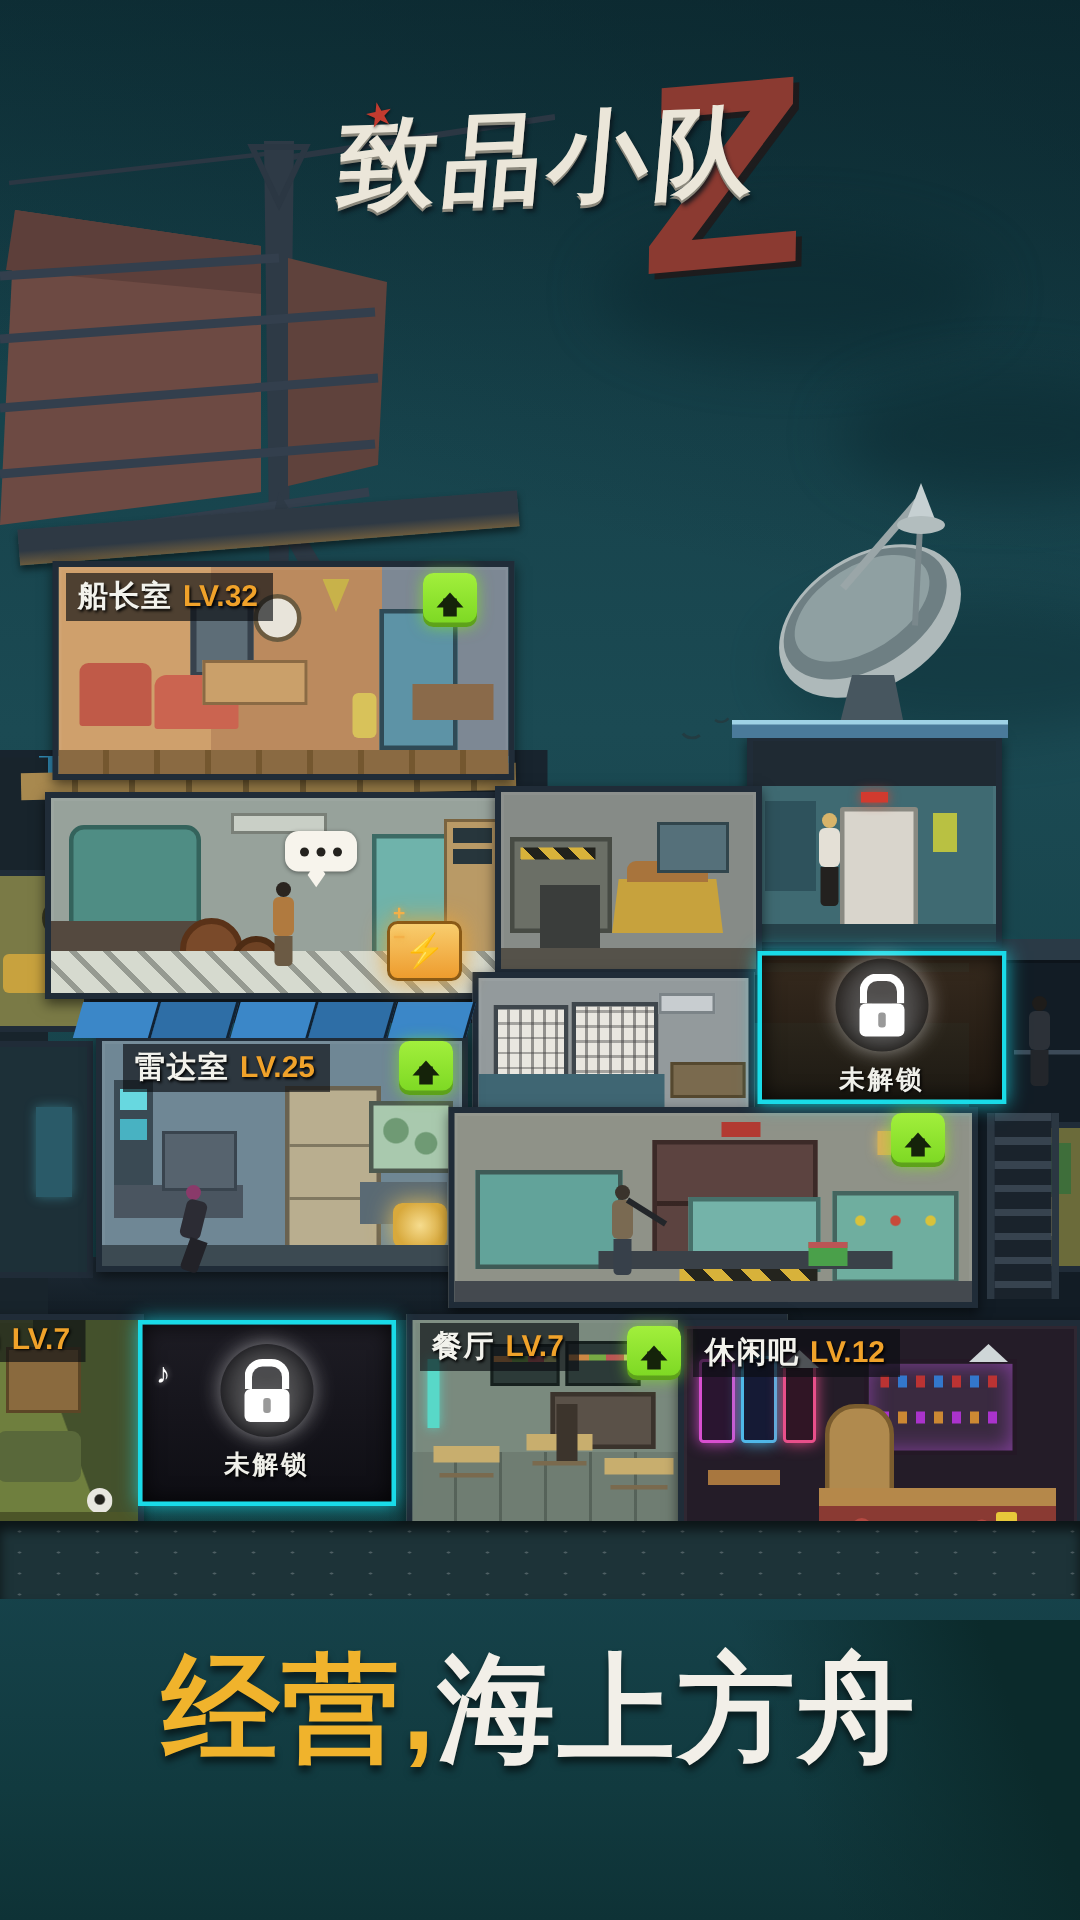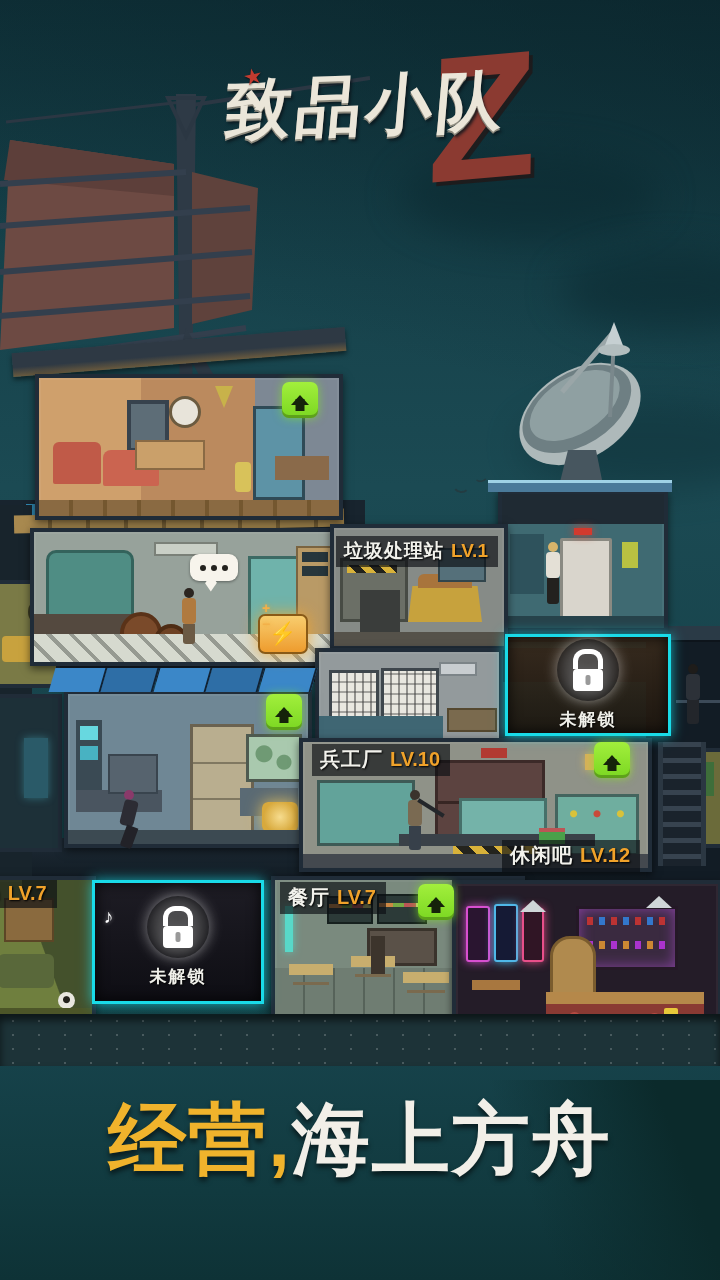--- a/index.html
+++ b/index.html
@@ -145,20 +145,23 @@
     <div class="abs" style="left:130px;top:18px;width:26px;height:26px;border-radius:50%;background:#e8e4da;border:3px solid #6b5b40;"></div>
     <div class="abs" style="left:214px;top:28px;width:46px;height:88px;background:#5d93a6;border:3px solid #2f4a56;"></div>
     <div class="abs" style="left:170px;top:8px;width:30px;height:22px;background:#c8b24a;clip-path:polygon(50% 100%,20% 0,80% 0);"></div>
     <div class="abs" style="left:14px;top:64px;width:48px;height:42px;background:#c05a48;border-radius:6px 6px 2px 2px;"></div>
     <div class="abs" style="left:64px;top:72px;width:56px;height:36px;background:#cb6450;border-radius:8px 8px 2px 2px;"></div>
     <div class="abs" style="left:96px;top:62px;width:66px;height:26px;background:#caa06a;border:2px solid #8a6a44;"></div>
     <div class="abs" style="left:236px;top:78px;width:54px;height:24px;background:#8a6a4a;"></div>
     <div class="abs" style="left:196px;top:84px;width:16px;height:30px;background:#d8c25a;border-radius:4px;"></div>
     <div class="floor" style="height:16px;background:repeating-linear-gradient(90deg,#8a6a42 0 30px,#74572f 30px 34px);"></div>
   </div>
+  <div class="room-label" style="left:44px;top:382px;">
+    <span>船长室</span><span class="lvl">LV.32</span>
+  </div>
   <div class="upg" style="left:282px;top:382px;">
       <div class="tri"></div>
       <div class="stem"></div>
     </div>
 
   <div class="room" style="left:30px;top:528px;width:300px;height:130px;background:#97a29b;">
     <div class="abs" style="left:12px;top:18px;width:82px;height:64px;background:#4f8d84;border-radius:10px 10px 0 0;border:3px solid #34635c;"></div>
     <div class="abs" style="left:0;top:82px;width:112px;height:32px;background:#54493f;"></div>
     <div class="abs" style="left:86px;top:80px;width:34px;height:34px;border-radius:50%;background:#7a4a2a;border:4px solid #5a3218;"></div>
     <div class="abs" style="left:120px;top:92px;width:26px;height:26px;border-radius:50%;background:#6e4224;border:4px solid #4e2c14;"></div>
@@ -188,23 +191,20 @@
   <div class="room" style="left:330px;top:524px;width:170px;height:118px;background:#868b87;">
     <div class="abs" style="left:6px;top:30px;width:62px;height:58px;background:#6b6f66;border:3px solid #474b44;">
       <div class="abs" style="left:4px;top:4px;width:50px;height:8px;background:repeating-linear-gradient(45deg,#d8b23a 0 7px,#22221c 7px 14px);"></div>
     </div>
     <div class="abs" style="left:26px;top:62px;width:40px;height:44px;background:#34373395;background-color:#3a3d3b;"></div>
     <div class="abs" style="left:74px;top:58px;width:74px;height:36px;background:#c7a23d;clip-path:polygon(6% 0,94% 0,100% 100%,0 100%);"></div>
     <div class="abs" style="left:84px;top:46px;width:54px;height:14px;background:#a8743c;border-radius:6px 6px 0 0;"></div>
     <div class="abs" style="left:104px;top:20px;width:44px;height:30px;background:#55707a;border:2px solid #31454c;"></div>
     <div class="floor" style="height:14px;background:#55524a;"></div>
   </div>
-  <div class="room-label" style="left:336px;top:536px;font-size:19px;">
-    <span>垃圾处理站</span><span class="lvl">LV.1</span>
-  </div>
 
   <div class="room" style="left:315px;top:648px;width:180px;height:96px;background:#939a9c;">
     <div class="abs" style="left:10px;top:18px;width:44px;height:58px;background:#e9e7e0;border:3px solid #3e464c;background-image:repeating-linear-gradient(90deg,transparent 0 6px,rgba(60,60,60,.5) 6px 8px),repeating-linear-gradient(0deg,transparent 0 8px,rgba(60,60,60,.4) 8px 10px);"></div>
     <div class="abs" style="left:62px;top:16px;width:52px;height:62px;background:#e9e7e0;border:3px solid #3e464c;background-image:repeating-linear-gradient(90deg,transparent 0 6px,rgba(60,60,60,.5) 6px 8px),repeating-linear-gradient(0deg,transparent 0 8px,rgba(60,60,60,.4) 8px 10px);"></div>
     <div class="abs" style="left:0px;top:64px;width:124px;height:24px;background:#3f6673;"></div>
     <div class="abs" style="left:128px;top:56px;width:46px;height:20px;background:#7a6a4e;border:2px solid #55482f;"></div>
     <div class="abs" style="left:120px;top:10px;width:34px;height:10px;background:#c8cdd0;border:2px solid #7c8488;"></div>
     <div class="floor" style="height:10px;background:#4a4f52;"></div>
   </div>
 
@@ -234,20 +234,23 @@
     <div class="abs" style="left:8px;top:26px;width:26px;height:74px;background:#3a4a54;">
       <div class="abs" style="left:4px;top:6px;width:18px;height:14px;background:#67d8e0;"></div>
       <div class="abs" style="left:4px;top:26px;width:18px;height:14px;background:#48b2c2;"></div>
     </div>
     <div class="abs" style="left:8px;top:96px;width:86px;height:22px;background:#4a5560;"></div>
     <div class="abs" style="left:40px;top:60px;width:46px;height:36px;background:#56636e;border:2px solid #39444e;"></div>
     <div class="abs" style="left:178px;top:40px;width:50px;height:42px;background:#a9c9ae;border:3px solid #4e5a50;background-image:radial-gradient(circle at 30% 40%, #6f9a74 8px, transparent 9px),radial-gradient(circle at 70% 60%, #6f9a74 7px, transparent 8px);"></div>
     <div class="abs" style="left:172px;top:94px;width:58px;height:28px;background:#5a6a74;"></div>
     <div class="abs" style="left:194px;top:108px;width:36px;height:30px;background:radial-gradient(circle,#f6dc8e,#d8a93c 70%);border-radius:6px;box-shadow:0 0 16px rgba(240,200,90,.9);"></div>
     <div class="floor" style="height:14px;background:#3c4a52;"></div>
+  </div>
+  <div class="room-label" style="left:82px;top:696px;">
+    <span>雷达室</span><span class="lvl">LV.25</span>
   </div>
   <div class="upg" style="left:266px;top:694px;">
       <div class="tri"></div>
       <div class="stem"></div>
     </div>
   <div class="char" style="left:122px;top:790px;z-index:6;">
     <div class="head" style="background:#8a3a6a;"></div>
     <div class="body" style="background:#2c2c34;transform:rotate(14deg);"></div>
     <div class="legs" style="background:#222228;height:22px;transform:rotate(20deg);"></div>
   </div>
@@ -258,23 +261,20 @@
     <div class="abs" style="left:156px;top:56px;width:82px;height:44px;background:#74b3a9;border:3px solid #46706a;"></div>
     <div class="abs" style="left:252px;top:52px;width:78px;height:56px;background:#6fae9f;border:3px solid #44645e;background-image:radial-gradient(circle at 20% 30%,#d8c23a 3px,transparent 4px),radial-gradient(circle at 50% 30%,#c84a3a 3px,transparent 4px),radial-gradient(circle at 80% 30%,#d8c23a 3px,transparent 4px);"></div>
     <div class="abs" style="left:96px;top:92px;width:196px;height:12px;background:#3a4148;"></div>
     <div class="abs" style="left:150px;top:104px;width:92px;height:10px;background:repeating-linear-gradient(45deg,#d8b23a 0 9px,#24241e 9px 18px);"></div>
     <div class="abs" style="left:236px;top:86px;width:26px;height:12px;background:#4aa04a;border-top:4px solid #b55;"></div>
     <div class="abs" style="left:282px;top:12px;width:10px;height:16px;background:#d8b05a;box-shadow:0 0 8px rgba(230,190,90,.8);"></div>
     <div class="abs" style="left:314px;top:16px;width:10px;height:16px;background:#d8b05a;box-shadow:0 0 8px rgba(230,190,90,.8);"></div>
     <div class="abs" style="left:178px;top:6px;width:26px;height:10px;background:#b23a32;"></div>
     <div class="floor" style="height:14px;background:#44494f;"></div>
   </div>
-  <div class="room-label" style="left:312px;top:744px;">
-    <span>兵工厂</span><span class="lvl">LV.10</span>
-  </div>
   <div class="upg" style="left:594px;top:742px;">
       <div class="tri"></div>
       <div class="stem"></div>
     </div>
   <div class="char" style="left:408px;top:790px;z-index:6;">
     <div class="head" style="background:#3a332c;"></div>
     <div class="body" style="background:#7a6a52;"></div>
     <div class="legs" style="background:#37404a;height:24px;"></div>
     <div class="abs" style="left:8px;top:16px;width:30px;height:4px;background:#23262a;transform:rotate(32deg);"></div>
   </div>
@@ -340,21 +340,21 @@
     <div class="abs" style="left:90px;top:120px;width:158px;height:26px;background:#8a3a33;">
       <div class="abs" style="left:118px;top:4px;width:14px;height:14px;background:#e8c83a;border-radius:2px;"></div>
     </div>
     <div class="abs" style="left:16px;top:96px;width:48px;height:10px;background:#a8773f;box-shadow:0 16px 0 -5px #6e4c26;"></div>
     <div class="abs" style="left:64px;top:16px;width:26px;height:12px;background:#cfd6d8;clip-path:polygon(50% 0,100% 100%,0 100%);"></div>
     <div class="abs" style="left:190px;top:12px;width:26px;height:12px;background:#cfd6d8;clip-path:polygon(50% 0,100% 100%,0 100%);"></div>
     <div class="abs" style="left:112px;top:128px;width:13px;height:13px;border-radius:50%;background:#b54a42;"></div>
     <div class="abs" style="left:152px;top:131px;width:13px;height:13px;border-radius:50%;background:#b54a42;"></div>
     <div class="abs" style="left:192px;top:129px;width:13px;height:13px;border-radius:50%;background:#b54a42;"></div>
   </div>
-  <div class="room-label" style="left:462px;top:840px;margin-left:40px;">
+  <div class="room-label" style="left:462px;top:886px;">
     <span>休闲吧</span><span class="lvl">LV.12</span>
   </div>
 
   <div class="band hull-speck" style="left:0;top:1014px;width:720px;height:52px;background-color:#1d3338;background-blend-mode:normal;z-index:6;box-shadow:inset 0 6px 8px rgba(0,0,0,.6);"></div>
   <div class="band" style="left:0;top:1060px;width:720px;height:220px;background:linear-gradient(180deg,#16424a, #113a3f 60%, #0e3236);z-index:1;"></div>
   <div class="band" style="right:0;top:1080px;width:260px;height:200px;background:linear-gradient(250deg,#0b2a2b 20%,transparent 70%);z-index:2;"></div>
 
   <div class="tagline" style="top:1088px;">
     <span class="hl">经营,</span><span class="wh">海上方舟</span>
   </div>

